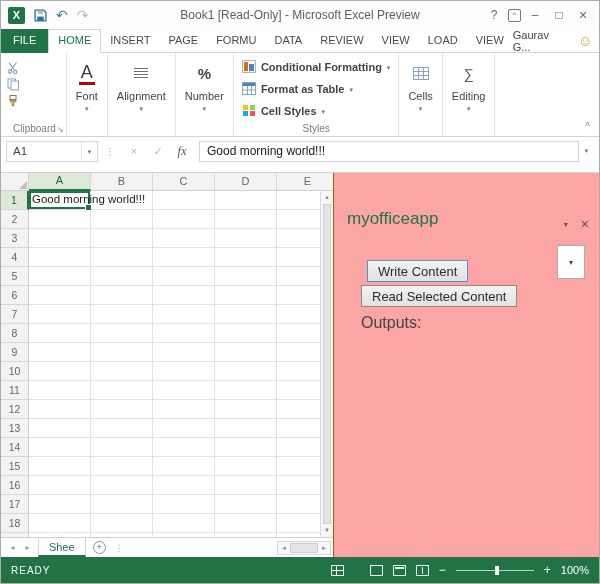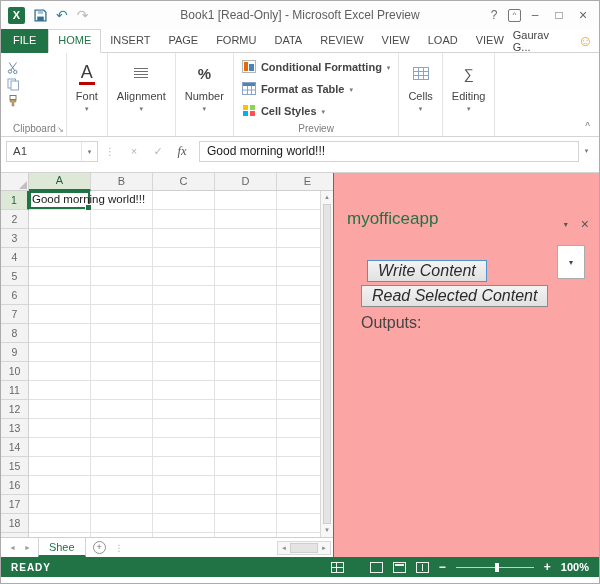--- a/index.html
+++ b/index.html
@@ -99,27 +99,27 @@
   .hs-left, .hs-right { font-size:6px; color:#8a8a8a; padding:0 3px; }
   .hs-thumb { width:28px; height:10px; background:#e4e4e4; border:1px solid #cfcfcf; }
 
   
   .taskpane { flex:1; border-left:1px solid #a16207; background:#fca5a5; position:relative; }
   .tp-title { position:absolute; left:13px; top:36px; font-size:17px; color:#217346; }
   .tp-controls { position:absolute; right:10px; top:44px; display:flex; align-items:center; gap:13px; }
   .tp-menu { font-size:8px; color:#555; }
   .tp-close { font-size:14px; color:#555; line-height:14px; }
   .tp-combo { position:absolute; right:14px; top:72px; width:28px; height:34px; border:1px solid #ababab; background:#fff; display:flex; align-items:center; justify-content:center; font-size:8px; color:#444; }
-  .tp-btn { position:absolute; font-family:inherit; font-size:16px; color:#2b2b2b; background:linear-gradient(#f3f3f3,#e1e1e1); height:22px; padding:0 10px; cursor:default;font-style:italic; }
+  .tp-btn { position:absolute; font-family:inherit; font-size:13px; color:#2b2b2b; background:linear-gradient(#f3f3f3,#e1e1e1); height:22px; padding:0 10px; cursor:default; }
   .tp-btn.write { left:33px; top:87px; border:1px solid #4f94cd; }
   .tp-btn.read { left:27px; top:112px; border:1px solid #8a8a8a; }
   .tp-outputs { position:absolute; left:27px; top:141px; font-size:16px; color:#444; }
 
   
-  .statusbar { height:20px; background:#217346; display:flex; align-items:center; color:#fff;font-weight:bold; }
+  .statusbar { height:26px; background:#217346; display:flex; align-items:center; color:#fff; }
   .sb-status { margin-left:10px; font-size:10px; letter-spacing:1px; }
   .sb-right { margin-left:auto; display:flex; align-items:center; gap:10px; margin-right:10px; }
   .sb-gridicon { width:13px; height:11px; border:1px solid rgba(255,255,255,.9); position:relative; margin-right:16px; }
   .sb-gridicon::before { content:''; position:absolute; left:0; right:0; top:4px; height:1px; background:rgba(255,255,255,.9); }
   .sb-gridicon::after { content:''; position:absolute; top:0; bottom:0; left:4px; width:1px; background:rgba(255,255,255,.9); }
   .viewbtn { width:13px; height:11px; border:1px solid rgba(255,255,255,.9); position:relative; }
   .viewbtn.v2::before { content:''; position:absolute; left:1px; right:1px; top:1px; height:2px; background:rgba(255,255,255,.9); }
   .viewbtn.v3::before { content:''; position:absolute; left:50%; top:1px; bottom:1px; width:1px; background:rgba(255,255,255,.9); }
   .zoomout, .zoomin { font-size:12px; }
   .zoomtrack { width:78px; height:1px; background:rgba(255,255,255,.7); position:relative; }
@@ -269,21 +269,21 @@
                 <rect x="8" y="1" width="5" height="5" fill="#92d050"></rect>
                 <rect x="1" y="7" width="5" height="5" fill="#00b0f0"></rect>
                 <rect x="8" y="7" width="5" height="5" fill="#ff5050"></rect>
               </svg>
           </span>
           <span>Cell Styles</span>
           <span class="chev">▾</span>
         </div>
       </div>
       <div class="grp-label-row">
-        <span>Preview</span>
+        <span>Styles</span>
       </div>
     </div>
 
     <div class="rgroup">
       <div class="cbtn">
         <span class="cicon">
           <svg width="16" height="13" viewBox="0 0 16 13">
               <rect x="0.5" y="0.5" width="15" height="12" fill="#fff" stroke="#8aa4c8"></rect>
               <line x1="0.5" y1="4.5" x2="15.5" y2="4.5" stroke="#8aa4c8"></line>
               <line x1="0.5" y1="8.5" x2="15.5" y2="8.5" stroke="#8aa4c8"></line>

